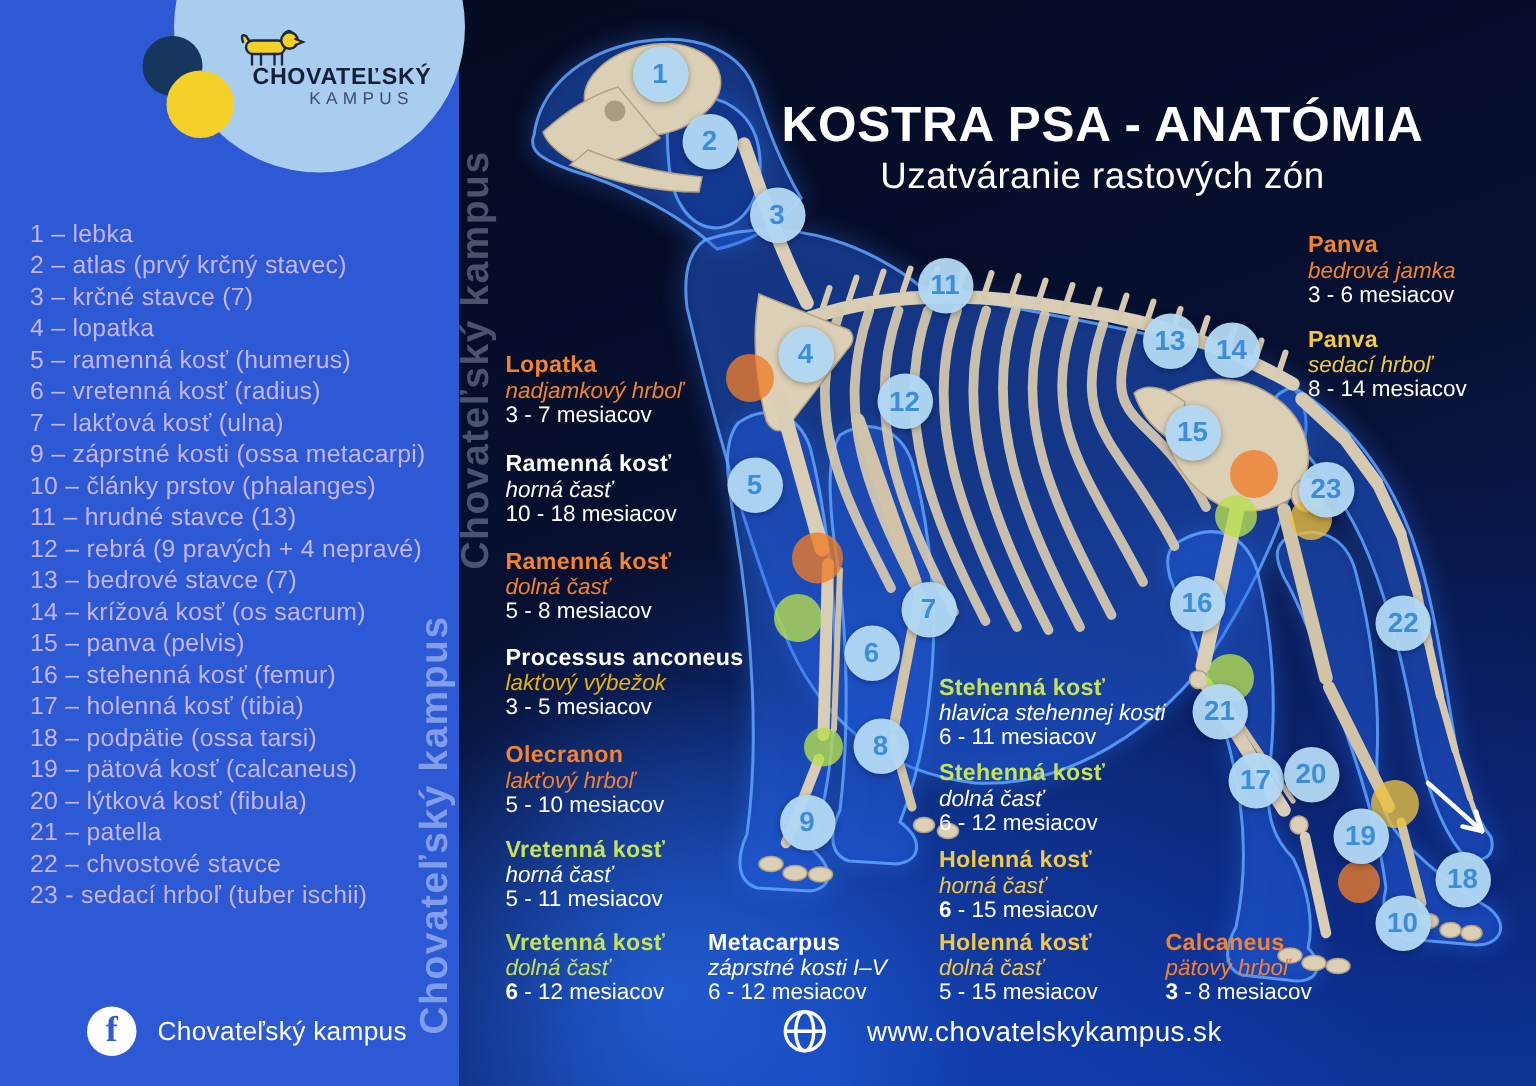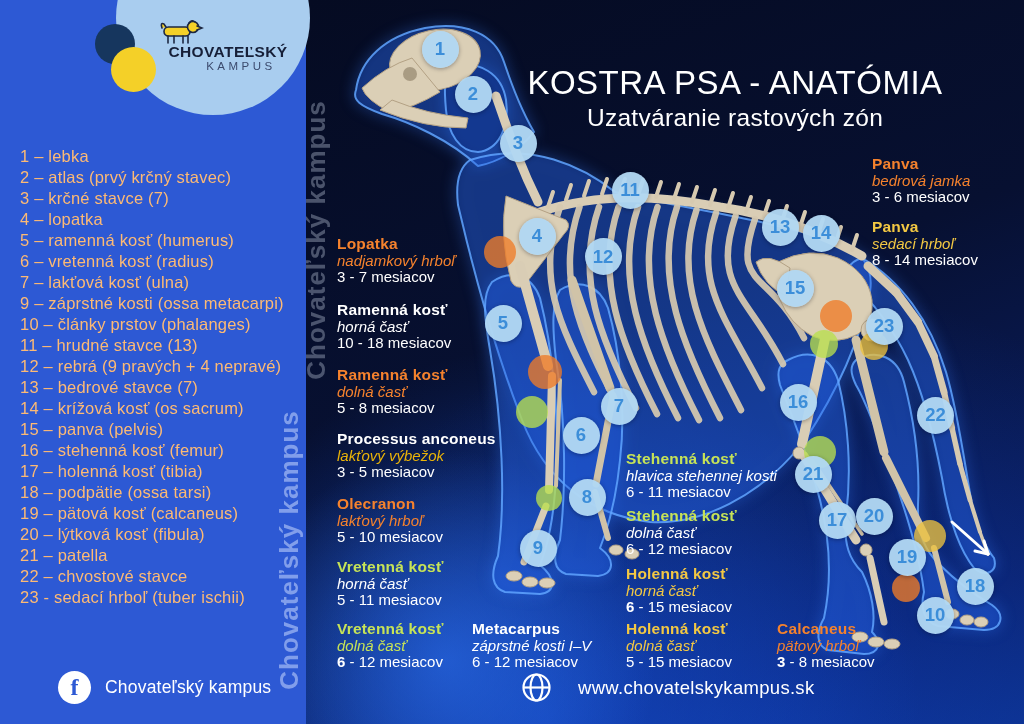--- a/index.html
+++ b/index.html
@@ -17,21 +17,21 @@
       radial-gradient(circle 640px at 480px 780px, rgba(16,66,195,.50), rgba(16,66,195,0) 78%),
       linear-gradient(160deg,#050b22 0%,#071031 45%,#0a2068 85%,#0c2f86 100%);
   }
   
   .sidebar{
     position:absolute;left:0;top:0;width:306px;height:724px;
     background:#2d59d4;
   }
   .legend{position:absolute;left:20px;top:146px;width:280px;}
   .legend-item{
-    color:#fdba74;font-size:16.5px;line-height:21px;white-space:nowrap;
+    color:#c4b5fd;font-size:16.5px;line-height:21px;white-space:nowrap;
     letter-spacing:.2px;
   }
   .fb-row{position:absolute;left:58px;top:671px;display:flex;align-items:center;gap:14px;}
   .fb-icon{width:33px;height:33px;border-radius:50%;background:#fff;display:flex;align-items:center;justify-content:center;
     color:#2d59d4;font-weight:bold;font-size:24px;font-family:"Liberation Serif",serif;}
   .fb-label{color:#fff;font-size:17.5px;letter-spacing:.2px;}
   
   .wm{position:absolute;height:30px;font-weight:bold;font-size:26px;letter-spacing:1px;
       text-align:center;transform:rotate(-90deg);white-space:nowrap;}
   .wm-dark{left:166px;top:225px;width:300px;color:rgba(150,160,182,.48);}
@@ -40,21 +40,21 @@
   .logo-circle{position:absolute;left:116px;top:-79px;width:194px;height:194px;border-radius:50%;background:#a9cdef;}
   .logo-dot-navy{position:absolute;left:95px;top:24px;width:40px;height:40px;border-radius:50%;background:#16365e;}
   .logo-dot-yellow{position:absolute;left:111px;top:47px;width:45px;height:45px;border-radius:50%;background:#f4d028;}
   .logo-title{position:absolute;left:160px;top:43px;width:136px;text-align:center;color:#161f38;
       font-weight:800;font-size:15.5px;letter-spacing:.4px;}
   .logo-sub{position:absolute;left:186px;top:60px;width:110px;text-align:center;color:#3c4b6e;
       font-weight:400;font-size:11.5px;letter-spacing:3.5px;}
   .logo-dog{position:absolute;left:156px;top:18px;}
   
   .header{position:absolute;left:520px;top:64px;width:430px;text-align:center;color:#fff;}
-  .header .title{font-size:33px;font-weight:400;letter-spacing:.5px;}
+  .header .title{font-size:33px;font-weight:700;letter-spacing:.5px;}
   .header .subtitle{font-size:24.5px;font-weight:400;margin-top:2px;letter-spacing:.3px;}
   
   .bone-label{position:absolute;line-height:16.5px;white-space:nowrap;}
   .bl-title{font-size:15.5px;font-weight:bold;letter-spacing:.2px;}
   .bl-sub{font-size:15px;font-style:italic;}
   .bl-age{font-size:15px;color:#fff;}
   .bl-age b{font-weight:bold;}
   
   .marker{
     position:absolute;width:37px;height:37px;border-radius:50%;
@@ -334,21 +334,21 @@
     <div class="marker" style="left: 454.5px; top: 75.5px;">2</div>
     <div class="marker" style="left: 499.5px; top: 124.5px;">3</div>
     <div class="marker" style="left: 518.5px; top: 217.5px;">4</div>
     <div class="marker" style="left: 484.5px; top: 304.5px;">5</div>
     <div class="marker" style="left: 562.5px; top: 416.5px;">6</div>
     <div class="marker" style="left: 600.5px; top: 387.5px;">7</div>
     <div class="marker" style="left: 568.5px; top: 478.5px;">8</div>
     <div class="marker" style="left: 519.5px; top: 529.5px;">9</div>
     <div class="marker" style="left: 916.5px; top: 596.5px;">10</div>
     <div class="marker" style="left: 611.5px; top: 171.5px;">11</div>
-    <div class="marker" style="left: 584.5px; top: 238px;">12</div>
+    <div class="marker" style="left: 584.5px; top: 249px;">12</div>
     <div class="marker" style="left: 761.5px; top: 208.5px;">13</div>
     <div class="marker" style="left: 802.5px; top: 214.5px;">14</div>
     <div class="marker" style="left: 776.5px; top: 269.5px;">15</div>
     <div class="marker" style="left: 779.5px; top: 383.5px;">16</div>
     <div class="marker" style="left: 818.5px; top: 501.5px;">17</div>
     <div class="marker" style="left: 956.5px; top: 567.5px;">18</div>
     <div class="marker" style="left: 888.5px; top: 538.5px;">19</div>
     <div class="marker" style="left: 855.5px; top: 497.5px;">20</div>
     <div class="marker" style="left: 794.5px; top: 455.5px;">21</div>
     <div class="marker" style="left: 917px; top: 384.5px; margin-top: 12px;">22</div>

